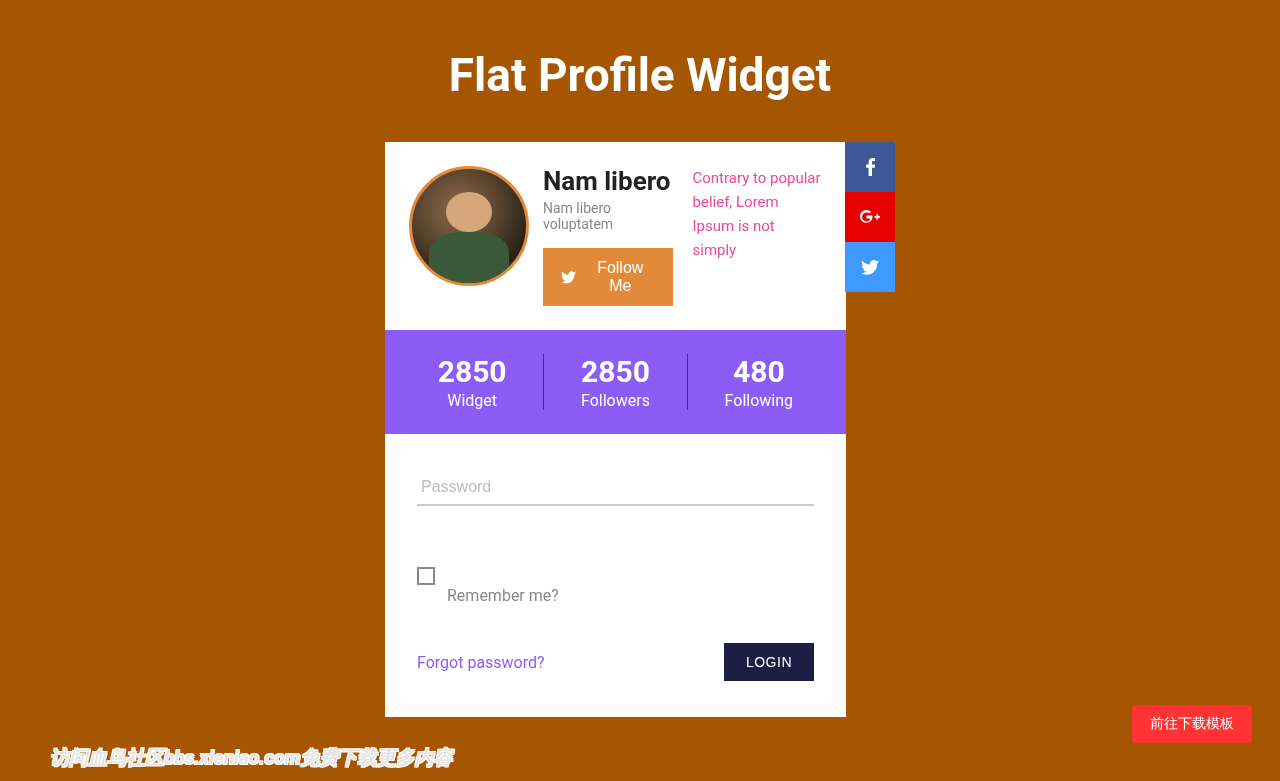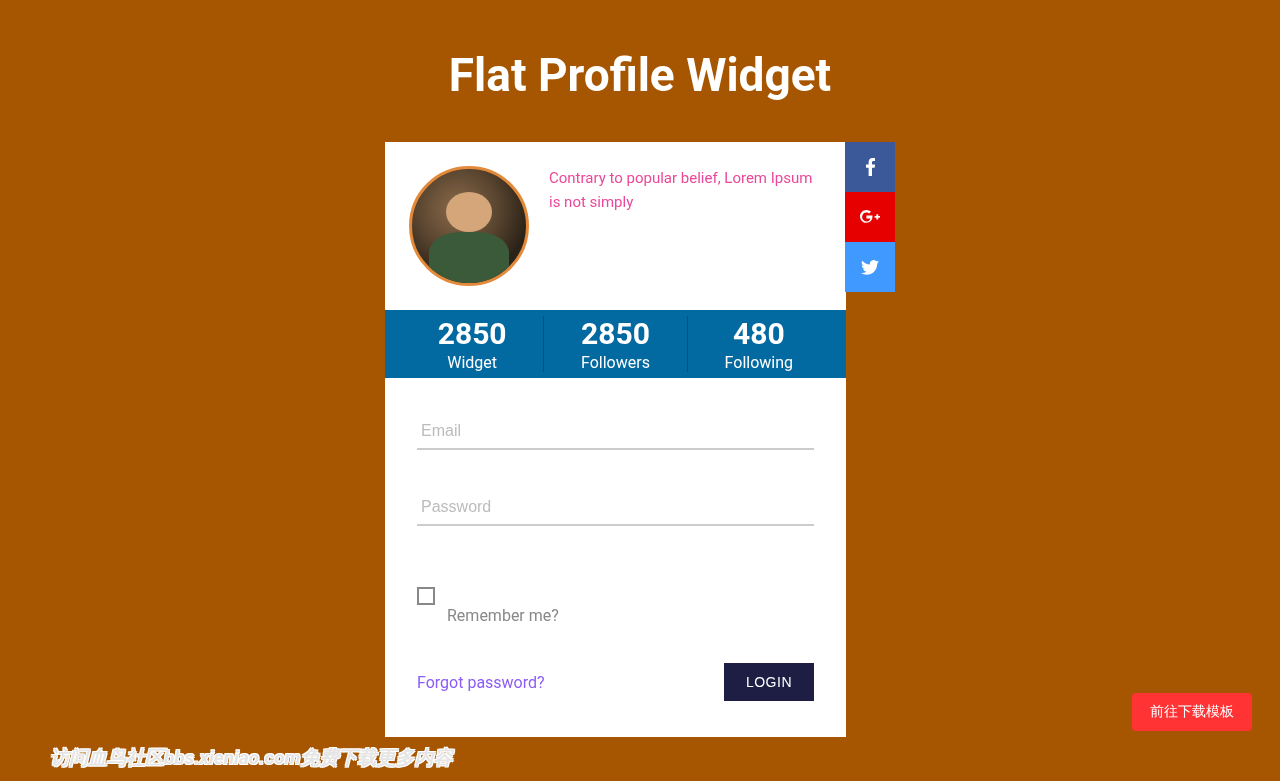--- a/index.html
+++ b/index.html
@@ -90,23 +90,23 @@
       gap: 10px;
     }
     .profile-desc {
       color: #ec4899;
       font-size: 15px;
       line-height: 1.6;
       flex: 1;
       padding-left: 6px;
     }
     .stats-bar {
-      background: #0369a1;
-      display: flex;
-      padding: 6px 16px;
+      background: #8b5cf6;
+      display: flex;
+      padding: 24px 16px;
     }
     .stat {
       flex: 1;
       text-align: center;
       color: #fff;
     }
     .stat.mid {
       border-left: 1px solid #3a3960;
       border-right: 1px solid #3a3960;
     }
@@ -190,21 +190,21 @@
       justify-content: center;
       color: #fff;
       font-size: 18px;
       cursor: pointer;
     }
     .social-fb { background: #3B5998; }
     .social-gp { background: #E60000; }
     .social-tw { background: #4099FF; }
     .float-btn {
       position: fixed;
-      bottom: 50px;
+      bottom: 38px;
       right: 28px;
       background: #FF3333;
       color: #fff;
       border: none;
       padding: 10px 18px;
       font-size: 14px;
       border-radius: 4px;
       cursor: pointer;
     }
     .watermark {
@@ -227,42 +227,49 @@
 <body>
 
 <h1 class="page-title">Flat Profile Widget</h1>
 
 <div class="widget-container">
 
   <div class="card">
 
     <div class="profile-header">
       <div class="avatar"></div>
+      <div class="profile-info">
+        <div class="profile-name">Nam libero</div>
+        <div class="profile-tagline">Nam libero voluptatem</div>
+        <button class="follow-btn">
+          <svg class="twitter-icon" viewBox="0 0 24 20">
+              <path d="M24 2.4a9.8 9.8 0 0 1-2.8.8 4.9 4.9 0 0 0 2.2-2.7c-1 .6-2 1-3.1 1.2A4.9 4.9 0 0 0 11.9 6a14 14 0 0 1-10.1-5.1 4.9 4.9 0 0 0 1.5 6.6c-.8 0-1.6-.2-2.2-.6v.1a4.9 4.9 0 0 0 4 4.8 5 5 0 0 1-2.3.1 4.9 4.9 0 0 0 4.6 3.4A9.9 9.9 0 0 1 0 17.3a14 14 0 0 0 7.5 2.2c9.1 0 14-7.5 14-14v-.6c1-.7 1.8-1.6 2.5-2.5z"></path>
+            </svg>
+          <span>Follow Me</span>
+        </button>
+      </div>
       <div class="profile-desc">Contrary to popular belief, Lorem Ipsum is not simply</div>
     </div>
 
     <div class="stats-bar">
       <div class="stat">
         <div class="stat-num">2850</div>
         <div class="stat-label">Widget</div>
       </div>
       <div class="stat mid">
         <div class="stat-num">2850</div>
         <div class="stat-label">Followers</div>
       </div>
       <div class="stat">
         <div class="stat-num">480</div>
         <div class="stat-label">Following</div>
       </div>
     </div>
 
     <div class="login-form">
-      <div class="input-wrap">
-        <input type="text" class="text-input" placeholder="Email" style="">
-      </div>
       <div class="input-wrap">
         <input type="password" class="text-input" placeholder="Password" style="">
       </div>
       <div class="remember-row">
         <span class="checkbox"></span>
         <span class="remember-label">Remember me?</span>
       </div>
       <div class="bottom-row">
         <span class="forgot-link">Forgot password?</span>
         <button class="login-btn">LOGIN</button>

